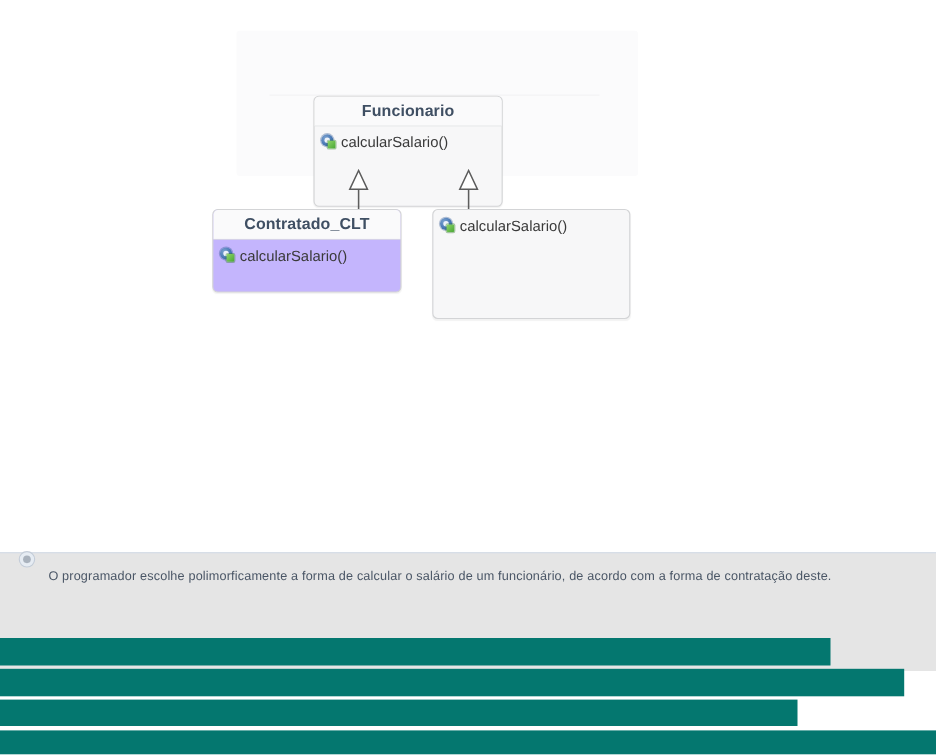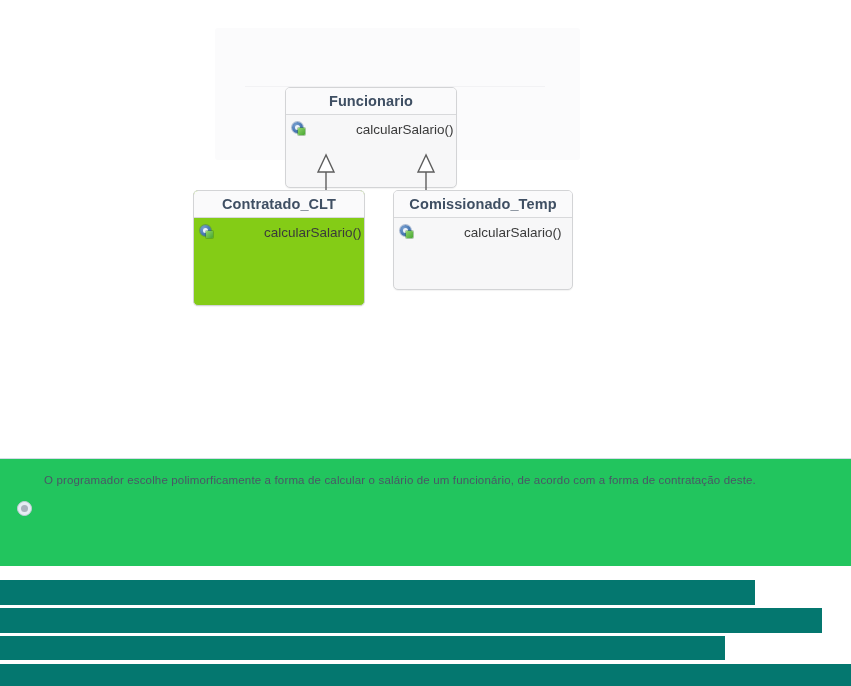--- a/index.html
+++ b/index.html
@@ -72,21 +72,20 @@
     padding: 4px 0 0 0;
   }
   .uml-member {
     display: flex;
     align-items: center;
     height: 20px;
     padding-left: 6px;
     font-size: 13.5px;
     color: #3a3a3a;
     white-space: nowrap;
-    gap: 46px;
   }
   .uml-member .member-label {
     margin-left: 4px;
   }
 
   
   .method-icon {
     position: relative;
     width: 14px;
     height: 14px;
@@ -199,49 +198,48 @@
   <svg class="gen-arrow" style="left:311px; top:152px;" width="30" height="42" viewBox="0 0 30 42">
     <line x1="15" y1="42" x2="15" y2="20" stroke="#5d5d5d" stroke-width="1.4"></line>
     <polygon points="15,3 7,20 23,20" fill="#ffffff" stroke="#5d5d5d" stroke-width="1.4"></polygon>
   </svg>
 
   <svg class="gen-arrow" style="left:411px; top:152px;" width="30" height="42" viewBox="0 0 30 42">
     <line x1="15" y1="42" x2="15" y2="20" stroke="#5d5d5d" stroke-width="1.4"></line>
     <polygon points="15,3 7,20 23,20" fill="#ffffff" stroke="#5d5d5d" stroke-width="1.4"></polygon>
   </svg>
 
-  <div class="uml-class" style="left: 193px; top: 190px; width: 172px; height: 116px; background: #84cc16; border-color: rgb(211, 212, 214);">
+  <div class="uml-class" style="left: 193px; top: 190px; width: 172px; height: 76px; background: #c4b5fd; border-color: rgb(211, 212, 214);">
     <div class="uml-title" style="color: rgb(63, 79, 99);">Contratado_CLT</div>
     <div class="uml-members">
       <div class="uml-member">
         <span class="method-icon">
           <span class="blob"></span>
             <span class="green"></span>
         </span>
         <span class="member-label">calcularSalario()</span>
       </div>
     </div>
   </div>
 
   <div class="uml-class" style="left: 393px; top: 190px; width: 180px; height: 100px; background: rgb(247, 247, 248); border-color: rgb(211, 212, 214);">
-    <div class="uml-title" style="color: rgb(63, 79, 99);">Comissionado_Temp</div>
     <div class="uml-members">
       <div class="uml-member">
         <span class="method-icon">
           <span class="blob"></span>
             <span class="green"></span>
         </span>
         <span class="member-label">calcularSalario()</span>
       </div>
     </div>
   </div>
 
 </div>
 
-<div id="answer-panel" style="background: #22c55e;">
+<div id="answer-panel" style="background: #e5e5e5; margin-top: 44px;">
   <div id="answer-text">O programador escolhe polimorficamente a forma de calcular o salário de um funcionário, de acordo com a forma de contratação deste.</div>
 </div>
 
 <div id="answer-radio">
   <span class="dot"></span>
 </div>
 
 <div class="skeleton-bar" style="top: 580px; width: 755px; height: 25px; background: rgb(4, 119, 111);"></div>
 <div class="skeleton-bar" style="top: 608px; width: 822px; height: 25px; background: rgb(4, 119, 111);"></div>
 <div class="skeleton-bar" style="top: 636px; width: 725px; height: 24px; background: rgb(4, 119, 111);"></div>

